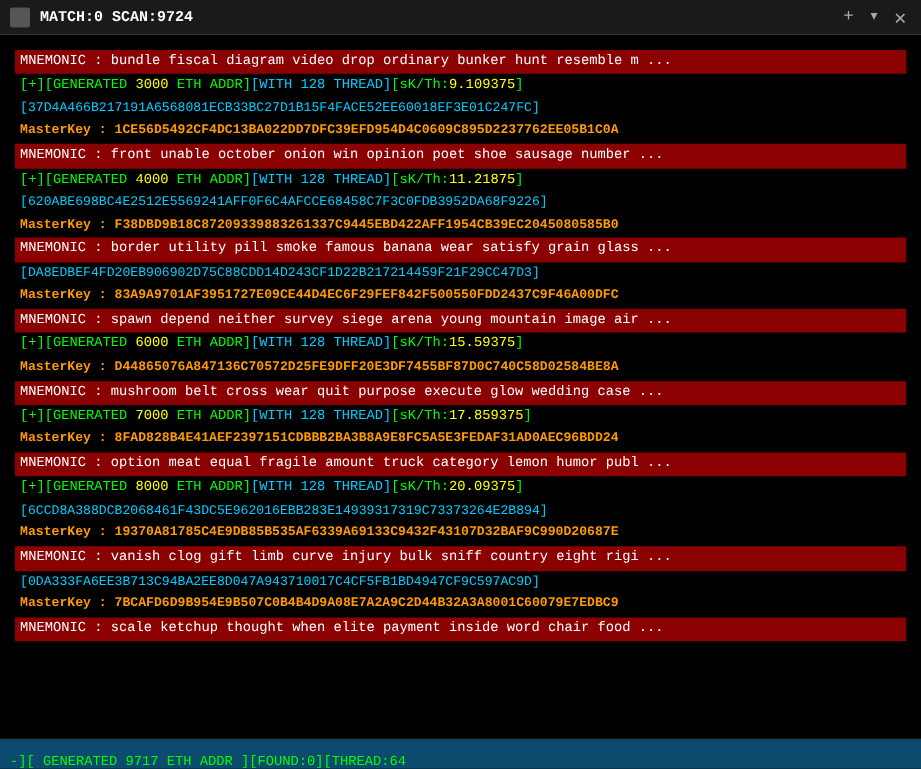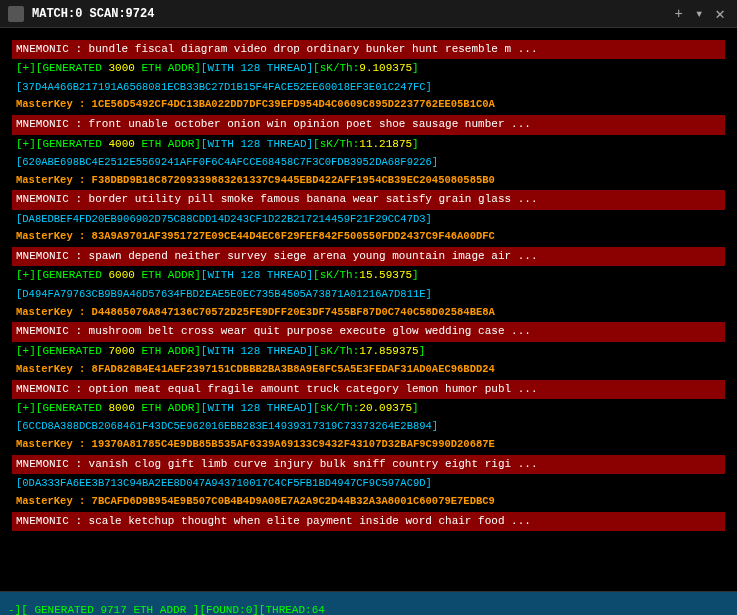--- a/index.html
+++ b/index.html
@@ -141,21 +141,20 @@
       <span class="masterkey-line">MasterKey :  F38DBD9B18C87209339883261337C9445EBD422AFF1954CB39EC2045080585B0</span>
     </div>
     <div class="entry-block">
       <span class="mnemonic-line">MNEMONIC : border utility pill smoke famous banana wear satisfy grain glass ...</span>
       <span class="addr-line">[DA8EDBEF4FD20EB906902D75C88CDD14D243CF1D22B217214459F21F29CC47D3]</span>
       <span class="masterkey-line">MasterKey :  83A9A9701AF3951727E09CE44D4EC6F29FEF842F500550FDD2437C9F46A00DFC</span>
     </div>
     <div class="entry-block">
       <span class="mnemonic-line">MNEMONIC : spawn depend neither survey siege arena young mountain image air ...</span>
       <span class="generated-line"><span style="color:#00ff00">[+]</span><span style="color:#00ff00">[GENERATED </span><span style="color:#ffff00">6000</span><span style="color:#00ff00"> ETH ADDR]</span><span style="color:#00ccff">[WITH 128 THREAD]</span><span style="color:#00ff00">[sK/Th:</span><span style="color:#ffff00">15.59375</span><span style="color:#00ff00">]</span></span>
-      <span class="addr-line">[D494FA79763CB9B9A46D57634FBD2EAE5E0EC735B4505A73871A01216A7D811E]</span>
       <span class="masterkey-line">MasterKey :  D44865076A847136C70572D25FE9DFF20E3DF7455BF87D0C740C58D02584BE8A</span>
     </div>
     <div class="entry-block">
       <span class="mnemonic-line">MNEMONIC : mushroom belt cross wear quit purpose execute glow wedding case ...</span>
       <span class="generated-line"><span style="color:#00ff00">[+]</span><span style="color:#00ff00">[GENERATED </span><span style="color:#ffff00">7000</span><span style="color:#00ff00"> ETH ADDR]</span><span style="color:#00ccff">[WITH 128 THREAD]</span><span style="color:#00ff00">[sK/Th:</span><span style="color:#ffff00">17.859375</span><span style="color:#00ff00">]</span></span>
       <span class="masterkey-line">MasterKey :  8FAD828B4E41AEF2397151CDBBB2BA3B8A9E8FC5A5E3FEDAF31AD0AEC96BDD24</span>
     </div>
     <div class="entry-block">
       <span class="mnemonic-line">MNEMONIC : option meat equal fragile amount truck category lemon humor publ ...</span>
       <span class="generated-line"><span style="color:#00ff00">[+]</span><span style="color:#00ff00">[GENERATED </span><span style="color:#ffff00">8000</span><span style="color:#00ff00"> ETH ADDR]</span><span style="color:#00ccff">[WITH 128 THREAD]</span><span style="color:#00ff00">[sK/Th:</span><span style="color:#ffff00">20.09375</span><span style="color:#00ff00">]</span></span>

